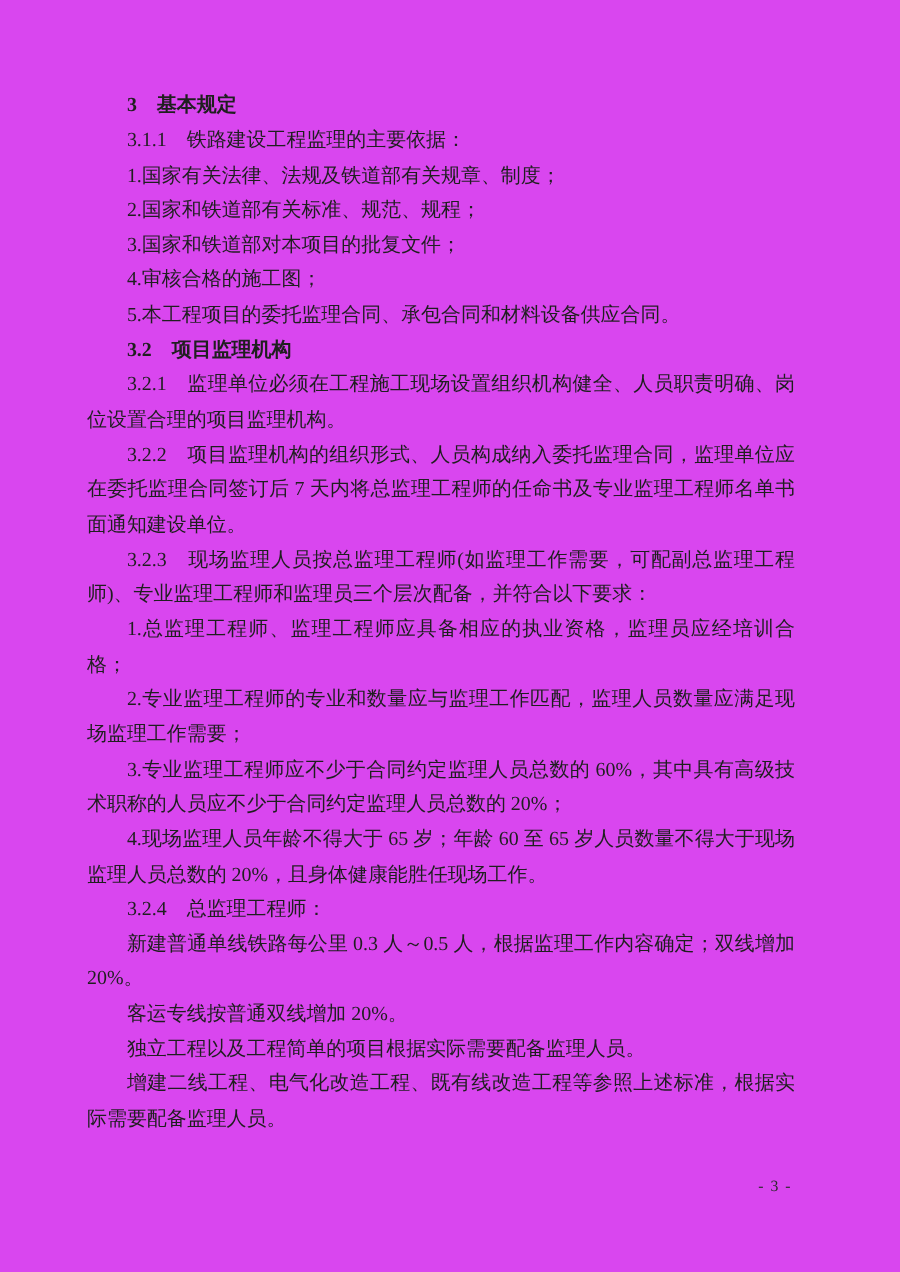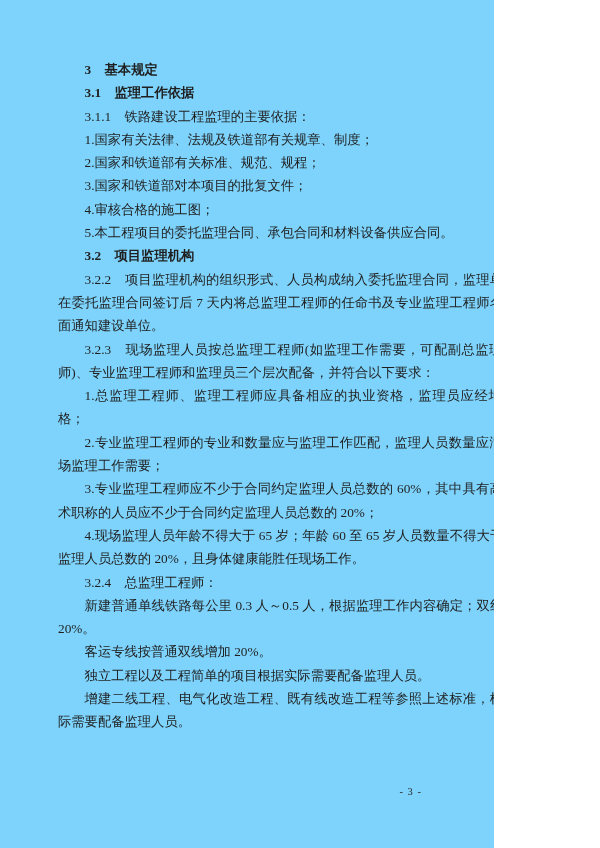--- a/index.html
+++ b/index.html
@@ -2,23 +2,23 @@
 <html lang="zh"><head>
 <meta charset="utf-8">
 <style>
   html, body {
     margin: 0;
     padding: 0;
     background: #ffffff;
   }
   .page {
     position: relative;
-    width: 494px;
+    width: 600px;
     height: 848px;
-    background: #7dd3fc;
+    background: #d946ef;
     overflow: hidden;
     font-family: "Liberation Serif", "DejaVu Serif", serif;
     color: #1f1f1f;
   }
   .content {
     position: absolute;
     left: 58px;
     top: 58px;
     width: 472px;
     font-size: 13.3px;
@@ -43,28 +43,28 @@
     letter-spacing: 1px;
     color: #2a2a2a;
   }
 </style>
 </head>
 <body>
 
 <div class="page">
   <div class="content">
     <p class="bold">3　基本规定</p>
-    <p class="bold">3.1　监理工作依据</p>
     <p>3.1.1　铁路建设工程监理的主要依据：</p>
     <p>1.国家有关法律、法规及铁道部有关规章、制度；</p>
     <p>2.国家和铁道部有关标准、规范、规程；</p>
     <p>3.国家和铁道部对本项目的批复文件；</p>
     <p>4.审核合格的施工图；</p>
     <p>5.本工程项目的委托监理合同、承包合同和材料设备供应合同。</p>
     <p class="bold">3.2　项目监理机构</p>
+    <p>3.2.1　监理单位必须在工程施工现场设置组织机构健全、人员职责明确、岗位设置合理的项目监理机构。</p>
     <p>3.2.2　项目监理机构的组织形式、人员构成纳入委托监理合同，监理单位应在委托监理合同签订后 7 天内将总监理工程师的任命书及专业监理工程师名单书面通知建设单位。</p>
     <p>3.2.3　现场监理人员按总监理工程师(如监理工作需要，可配副总监理工程师)、专业监理工程师和监理员三个层次配备，并符合以下要求：</p>
     <p>1.总监理工程师、监理工程师应具备相应的执业资格，监理员应经培训合格；</p>
     <p>2.专业监理工程师的专业和数量应与监理工作匹配，监理人员数量应满足现场监理工作需要；</p>
     <p>3.专业监理工程师应不少于合同约定监理人员总数的 60%，其中具有高级技术职称的人员应不少于合同约定监理人员总数的 20%；</p>
     <p>4.现场监理人员年龄不得大于 65 岁；年龄 60 至 65 岁人员数量不得大于现场监理人员总数的 20%，且身体健康能胜任现场工作。</p>
     <p>3.2.4　总监理工程师：</p>
     <p>新建普通单线铁路每公里 0.3 人～0.5 人，根据监理工作内容确定；双线增加 20%。</p>
     <p>客运专线按普通双线增加 20%。</p>
     <p>独立工程以及工程简单的项目根据实际需要配备监理人员。</p>

